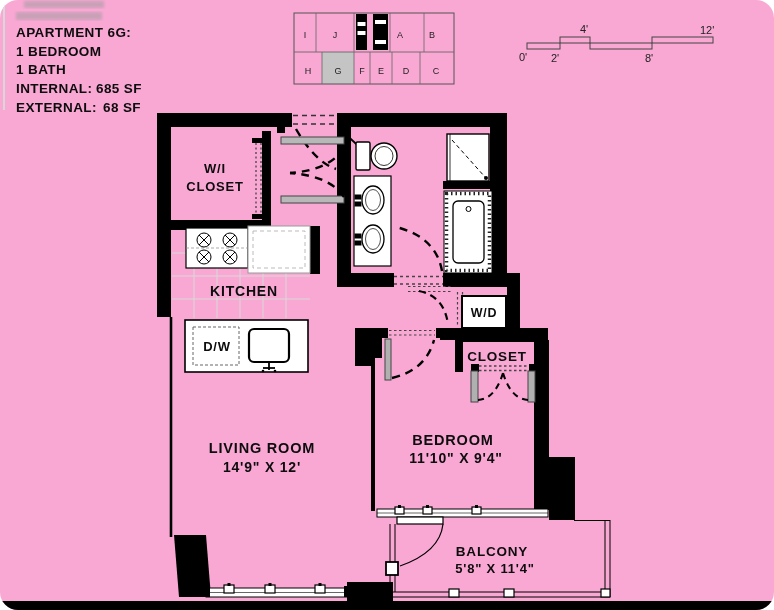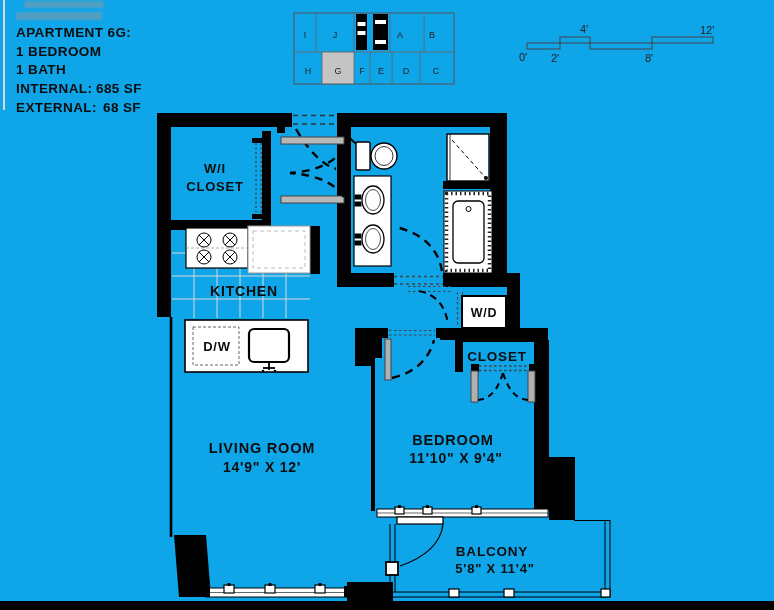--- a/index.html
+++ b/index.html
@@ -1,17 +1,17 @@
 <!DOCTYPE html>
 <html><head>
 <meta charset="utf-8">
 <style>
   html,body{margin:0;padding:0;background:#fff;}
-  #stage{position:relative;width:774px;height:610px;background:#0ea5e9;overflow:hidden;
-         font-family:"Liberation Sans",sans-serif;}
+  #stage{position:relative;width:774px;height:610px;background:#f9a8d4;overflow:hidden;
+         font-family:"Liberation Sans",sans-serif;border-radius:18px;}
   svg{display:block}
   text{font-family:"Liberation Sans",sans-serif;fill:#0d0d0d;}
   .hdr{font-weight:bold;font-size:13.5px;letter-spacing:.4px;}
   .room{font-weight:bold;letter-spacing:.8px;}
   .kp{font-size:9px;fill:#222;letter-spacing:0;}
   .sc{font-size:11px;fill:#222;}
 </style>
 </head>
 <body>
 

